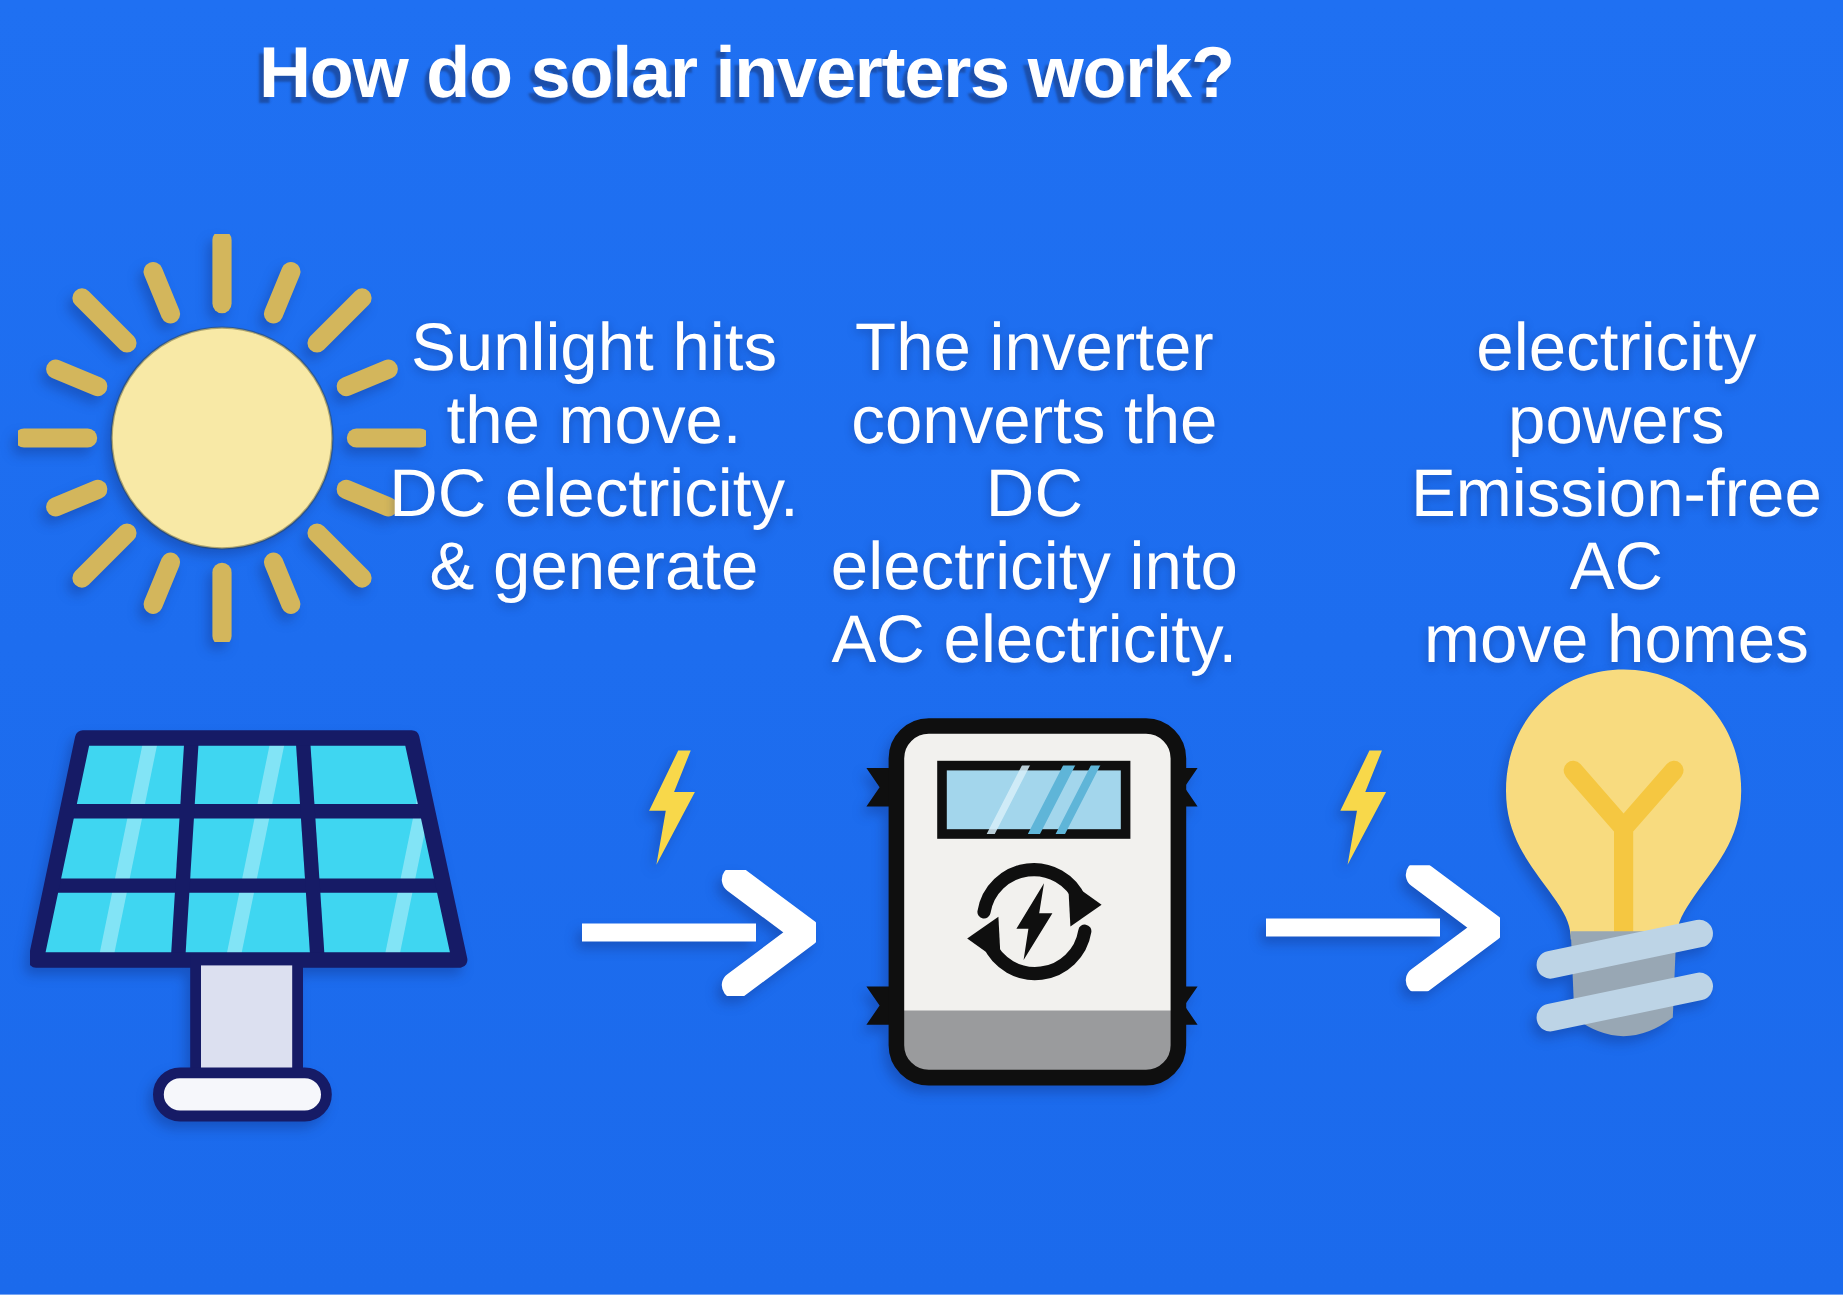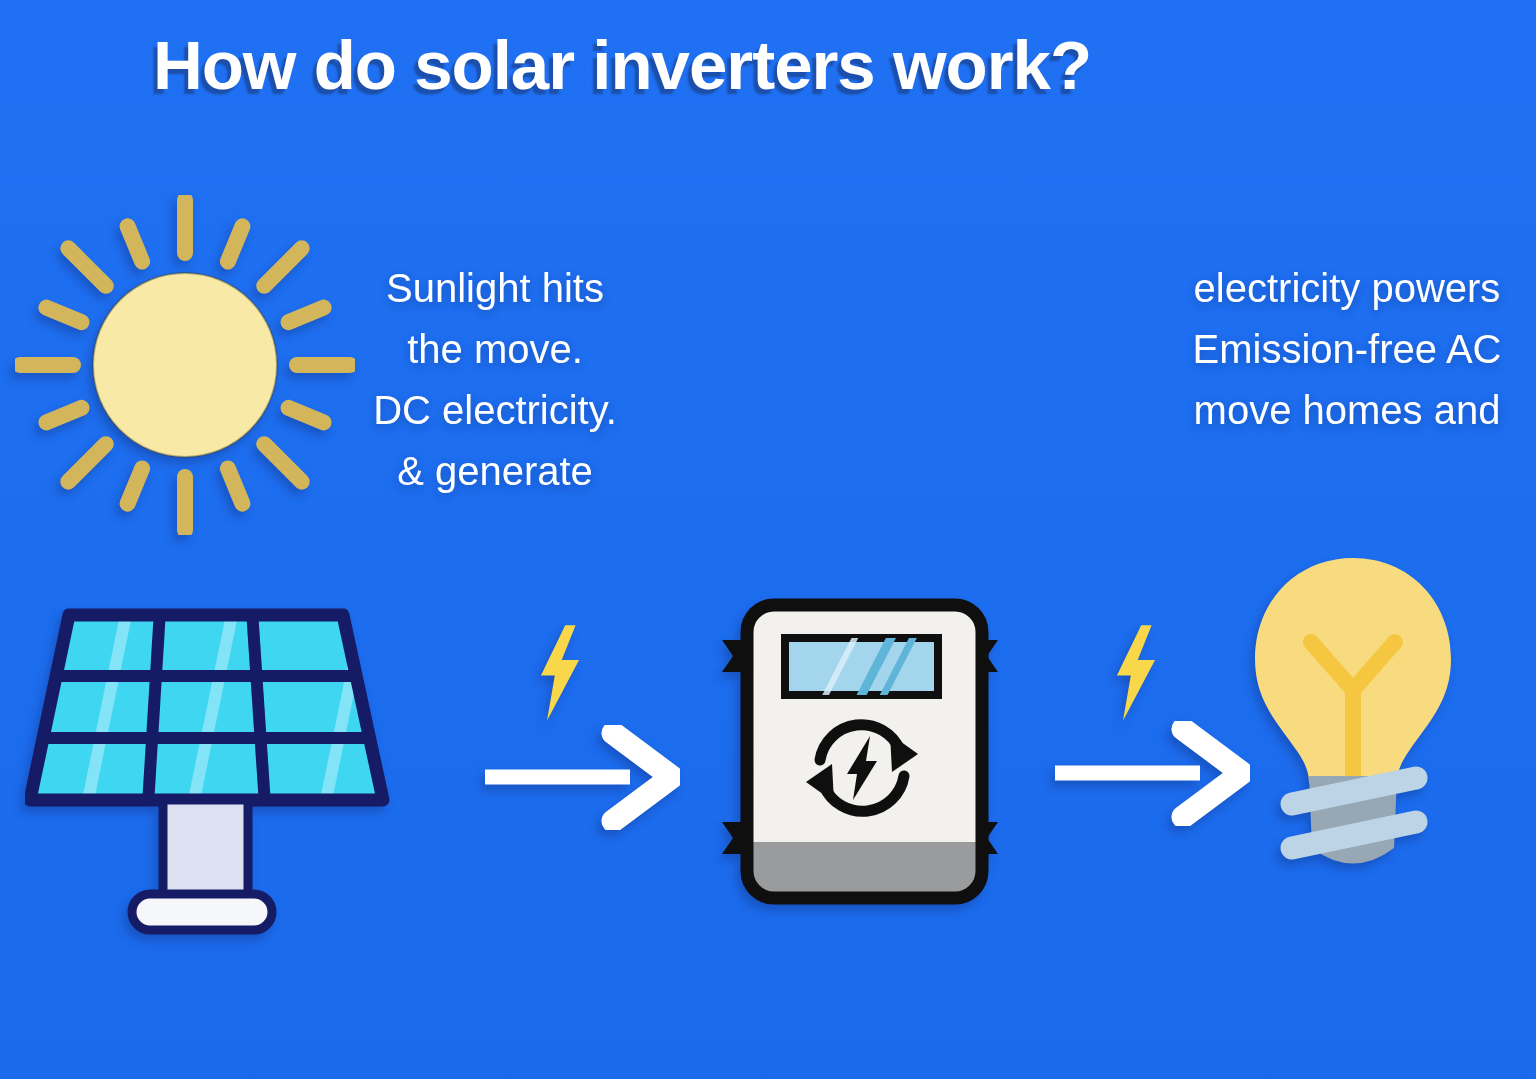--- a/index.html
+++ b/index.html
@@ -6,29 +6,29 @@
   #canvas{
     position:relative;
     width:1536px;height:1079px;
     overflow:hidden;
     background:linear-gradient(180deg, var(--background,#1f70f2) 0%, var(--background-deep,#1b6aec) 100%);
     font-family:"Liberation Sans","DejaVu Sans",sans-serif;
   }
   .title{
     position:absolute;left:0;top:26px;width:1244px;
     text-align:center;
-    font-size:69px;font-weight:800;letter-spacing:-1px;
+    font-size:60px;font-weight:800;letter-spacing:-1px;
     color:var(--title,#ffffff);
     text-shadow:-4px 5px 2px rgba(25,40,85,.45);
     margin:0;
   }
   .step-text{
     position:absolute;
     text-align:center;
-    font-size:40px;line-height:61px;font-weight:400;
+    font-size:56px;line-height:61px;font-weight:400;
     color:var(--text,#ffffff);
     text-shadow:0 3px 8px rgba(15,35,95,.35);
   }
   .step-text span{display:block;}
   #step1-text{left:315px;top:258px;width:360px;}
   #step2-text{left:682px;top:258px;width:360px;}
   #step3-text{left:1167px;top:258px;width:360px;}
   .icon{position:absolute;filter:drop-shadow(-4px 6px 5px rgba(10,25,85,.28));}
   
   .c-sun-core{fill:var(--sun-core,#F8E9A6);stroke:rgba(60,60,30,.4);stroke-width:2px;}
@@ -76,20 +76,26 @@
       <line x1="127.1" y1="66.5" x2="112.6" y2="31.4"></line>
     </g>
     <circle class="c-sun-core" cx="170" cy="170" r="92"></circle>
   </svg>
 
   <div id="step1-text" class="step-text">
     <span>Sunlight hits</span>
     <span>the move.</span>
     <span>DC electricity.</span>
     <span>&amp; generate</span>
+  </div>
+  <div id="step2-text" class="step-text">
+    <span>The inverter</span>
+    <span>converts the DC</span>
+    <span>electricity into</span>
+    <span>AC electricity.</span>
   </div>
   <div id="step3-text" class="step-text">
     <span>electricity powers</span>
     <span>Emission-free AC</span>
     <span>move homes and</span>
   </div>
 
   <svg class="icon" style="left:25px;top:600px;width:370px;height:340px" viewBox="0 0 370 340">
     <defs>
       <clipPath id="panelClip">

